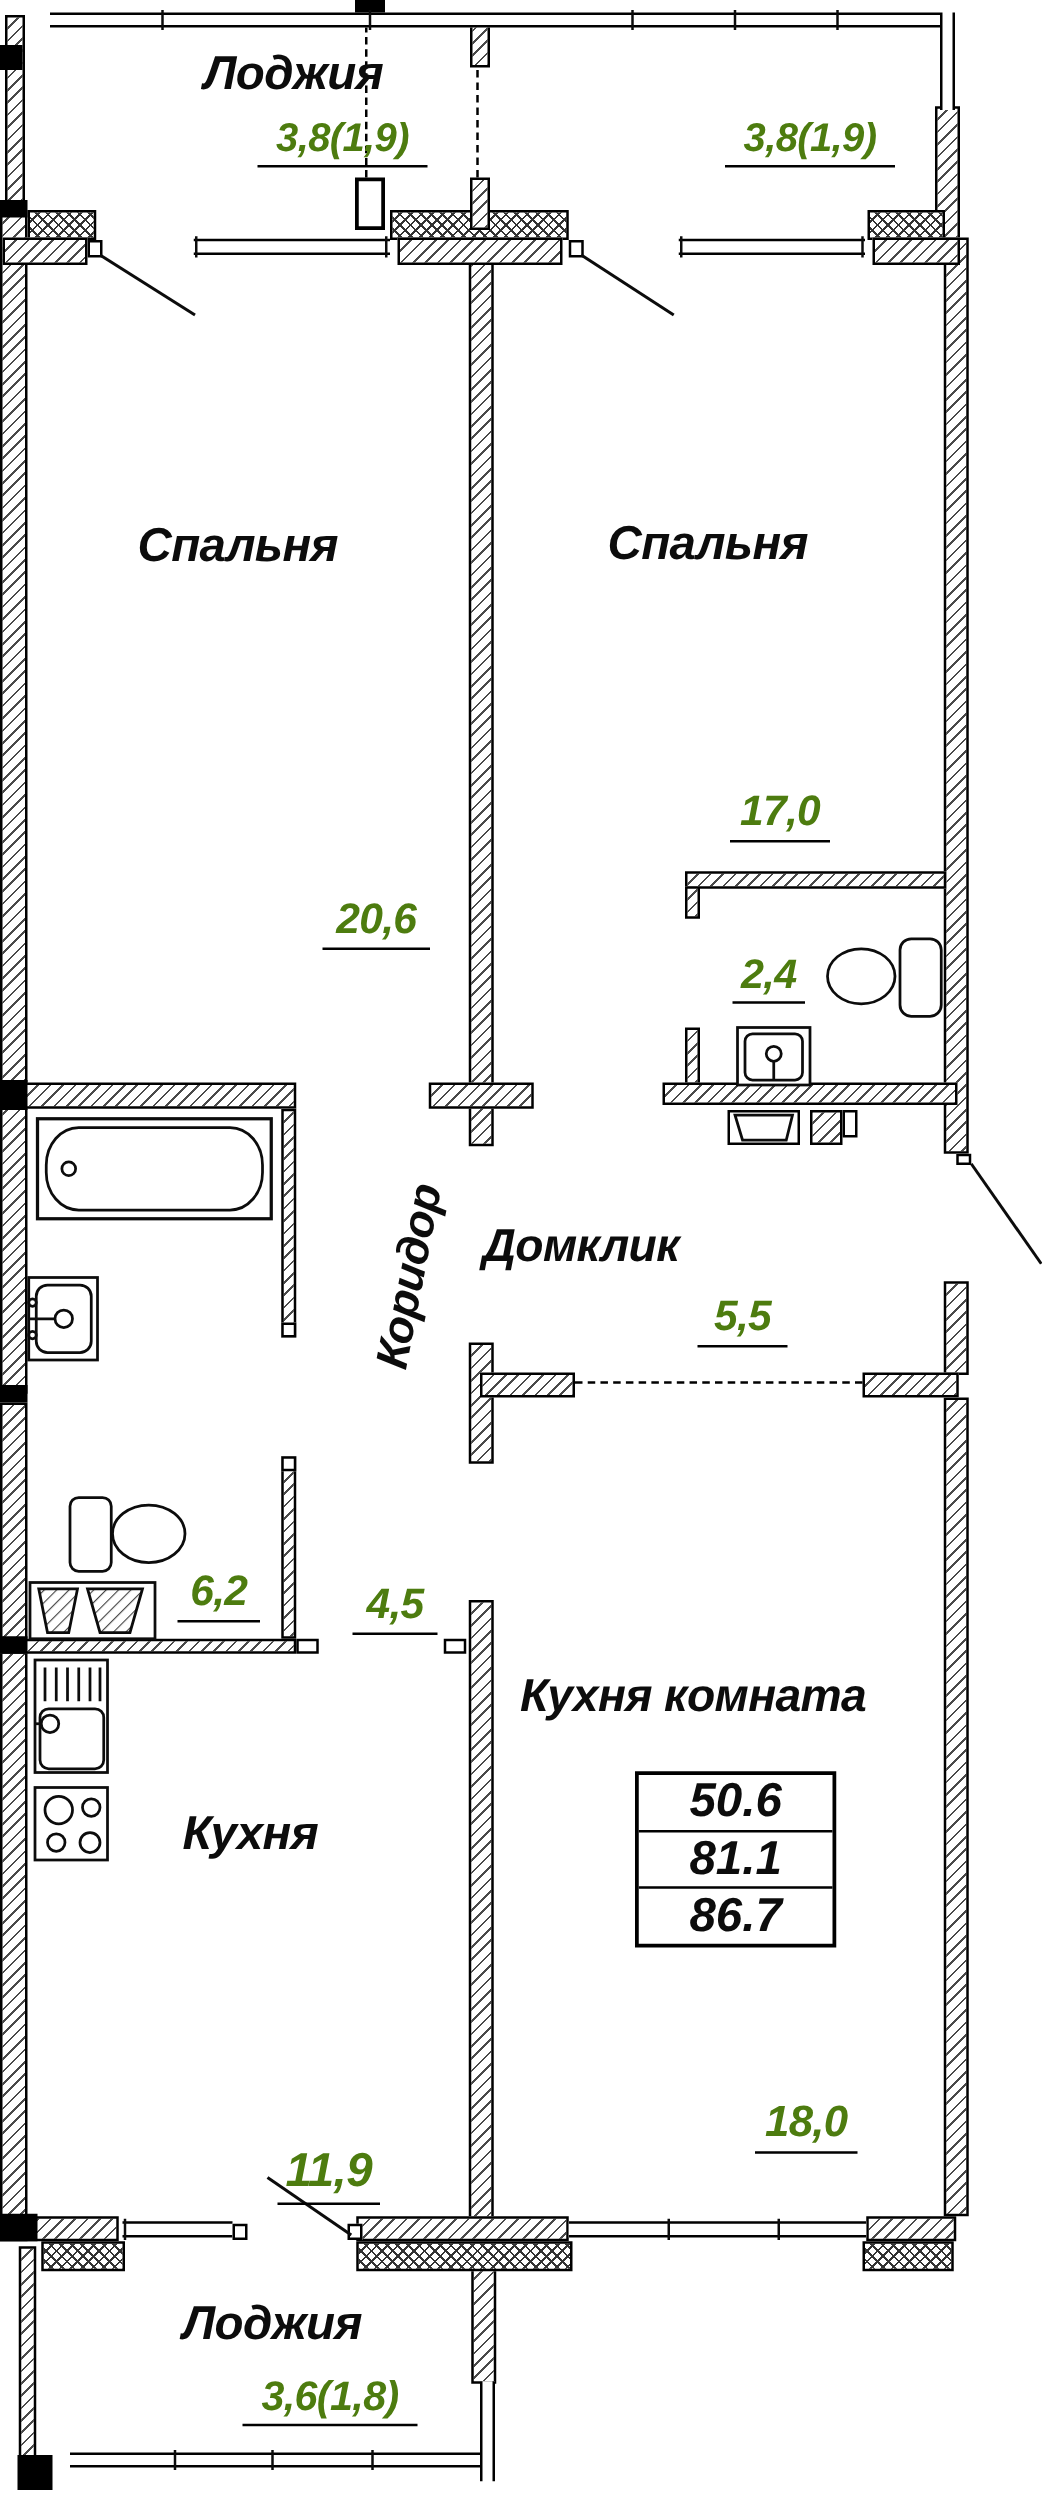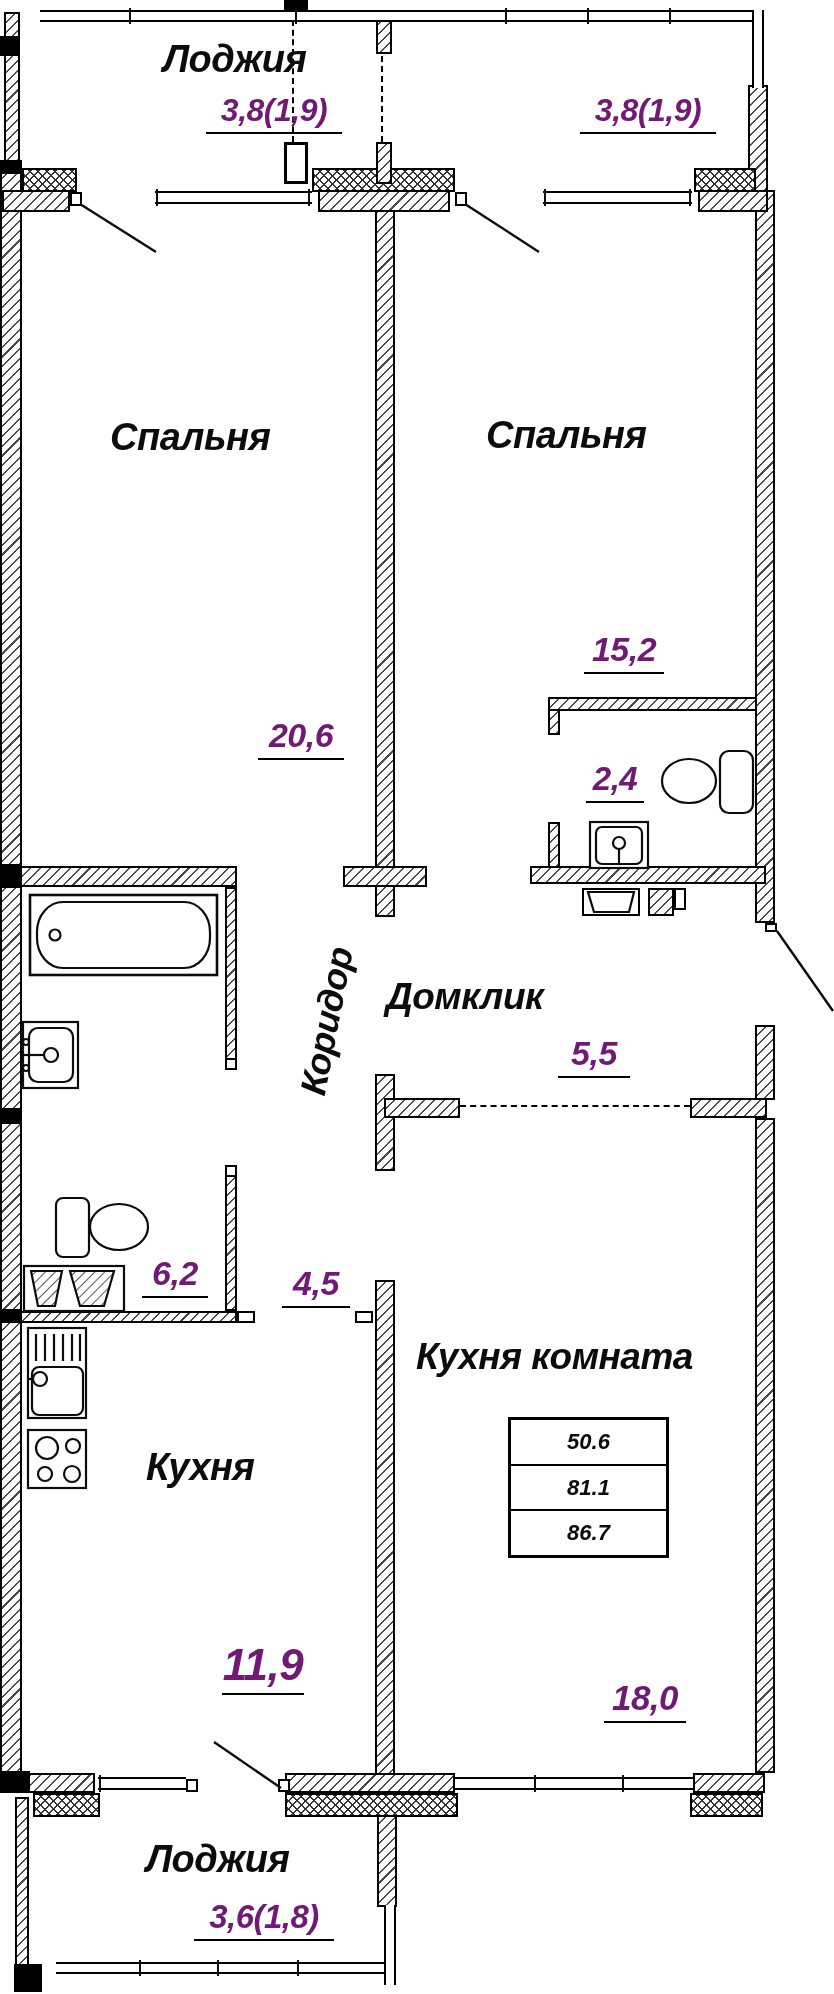--- a/index.html
+++ b/index.html
@@ -11,27 +11,27 @@
      background-image:repeating-linear-gradient(45deg,transparent 0 4.5px,#333 4.5px 6px),
                       repeating-linear-gradient(135deg,transparent 0 4.5px,#333 4.5px 6px);}
   .wb{position:absolute;background:#000;}
   .win{position:absolute;box-sizing:border-box;border-top:2px solid #000;border-bottom:2px solid #000;background:#fff;}
   .winv{position:absolute;box-sizing:border-box;border-left:2px solid #000;border-right:2px solid #000;background:#fff;}
   .jb{position:absolute;box-sizing:border-box;border:2px solid #000;background:#fff;}
   .dh{position:absolute;border-top:2.2px dashed #000;height:0;}
   .dv{position:absolute;border-left:2.2px dashed #000;width:0;}
   .lbl{position:absolute;font-style:italic;font-weight:700;white-space:nowrap;color:#0c0c0c;
        letter-spacing:-0.5px;}
-  .num{position:absolute;font-style:italic;font-weight:700;white-space:nowrap;color:#701a75;
+  .num{position:absolute;font-style:italic;font-weight:700;white-space:nowrap;color:#4d7c0f;
        text-align:center;border-bottom:2.5px solid #000;padding-bottom:3px;letter-spacing:-0.5px;}
   #room-table{position:absolute;left:508px;top:1417px;width:161px;height:141px;
        box-sizing:border-box;border:3px solid #000;display:flex;font-style:italic;font-weight:700;background:#fff;}
   .tl{width:66px;border-right:2.5px solid #000;display:flex;align-items:center;justify-content:center;font-size:37px;}
   .tr{flex:1;display:flex;flex-direction:column;}
-  .tc{flex:1;display:flex;align-items:center;justify-content:center;font-size:22px;border-bottom:2.5px solid #000;}
+  .tc{flex:1;display:flex;align-items:center;justify-content:center;font-size:38px;border-bottom:2.5px solid #000;}
   .tc:last-child{border-bottom:none;}
   #watermark{position:absolute;left:38px;top:1924px;display:flex;align-items:center;gap:10px;
        color:#cbcbcb;font-size:33px;font-weight:700;}
   svg{position:absolute;left:0;top:0;pointer-events:none;}
 </style>
 </head>
 <body>
 
 <div id="plan">
 
@@ -215,34 +215,34 @@
   </svg>
 
   <div class="lbl" style="left:163px;top:38px;font-size:38px;">Лоджия</div>
   <div class="num" style="left:206px;top:92px;width:136px;font-size:32px;">3,8(1,9)</div>
   <div class="num" style="left:580px;top:92px;width:136px;font-size:32px;">3,8(1,9)</div>
 
   <div class="lbl" style="left:110px;top:416px;font-size:38px;">Спальня</div>
   <div class="num" style="left:258px;top:716px;width:86px;font-size:34px;">20,6</div>
 
   <div class="lbl" style="left:486px;top:414px;font-size:38px;">Спальня</div>
-  <div class="num" style="left:584px;top:630px;width:80px;font-size:34px;">15,2</div>
+  <div class="num" style="left:584px;top:630px;width:80px;font-size:34px;">17,0</div>
 
   <div class="num" style="left:586px;top:760px;width:58px;font-size:33px;">2,4</div>
 
   <div class="lbl" style="left:237px;top:1000px;width:180px;text-align:center;font-size:36px;transform:rotate(-79deg);">Коридор</div>
   <div class="num" style="left:282px;top:1264px;width:68px;font-size:34px;">4,5</div>
 
   <div class="lbl" style="left:386px;top:976px;font-size:37px;">Домклик</div>
   <div class="num" style="left:558px;top:1034px;width:72px;font-size:34px;">5,5</div>
 
   <div class="num" style="left:142px;top:1254px;width:66px;font-size:34px;">6,2</div>
 
   <div class="lbl" style="left:146px;top:1446px;font-size:38px;">Кухня</div>
-  <div class="num" style="left:222px;top:1640px;width:82px;font-size:44px;">11,9</div>
+  <div class="num" style="left:222px;top:1716px;width:82px;font-size:38px;">11,9</div>
 
   <div class="lbl" style="left:416px;top:1336px;font-size:37px;">Кухня комната</div>
   <div class="num" style="left:604px;top:1678px;width:82px;font-size:35px;">18,0</div>
 
   <div class="lbl" style="left:146px;top:1838px;font-size:38px;">Лоджия</div>
   <div class="num" style="left:194px;top:1898px;width:140px;font-size:33px;">3,6(1,8)</div>
 
   <div id="room-table">
     <div class="tr">
       <div class="tc">50.6</div>

